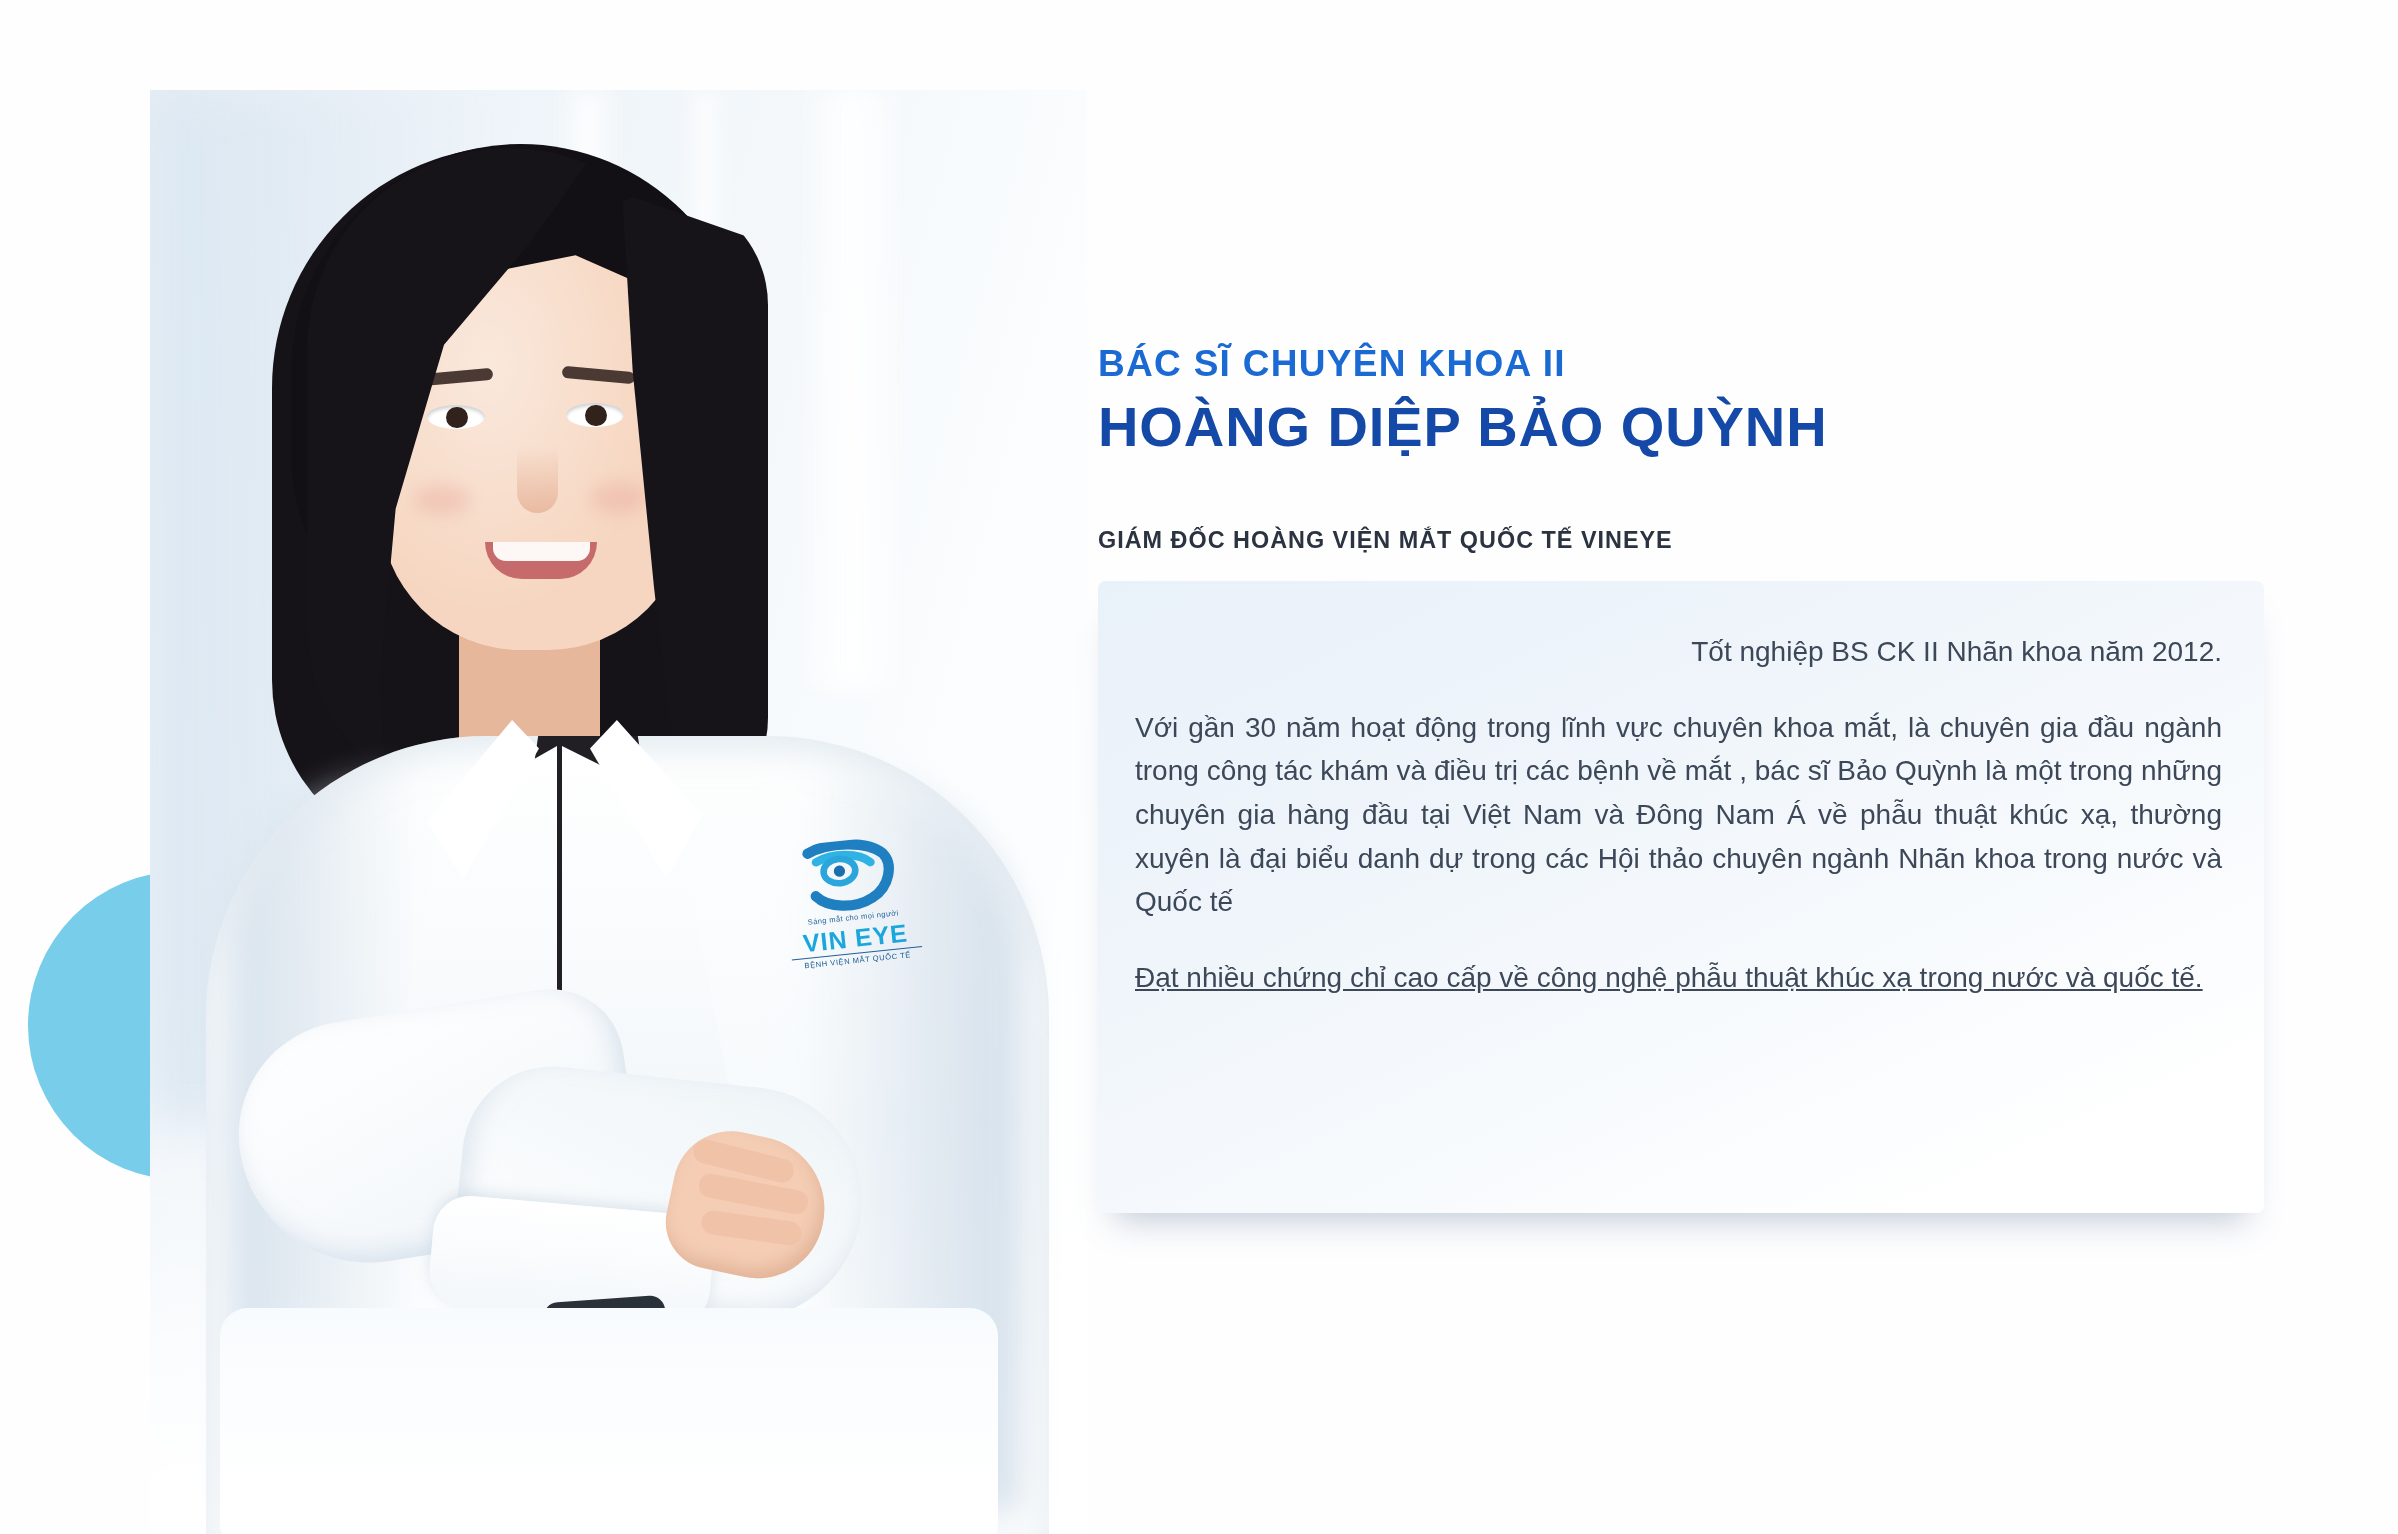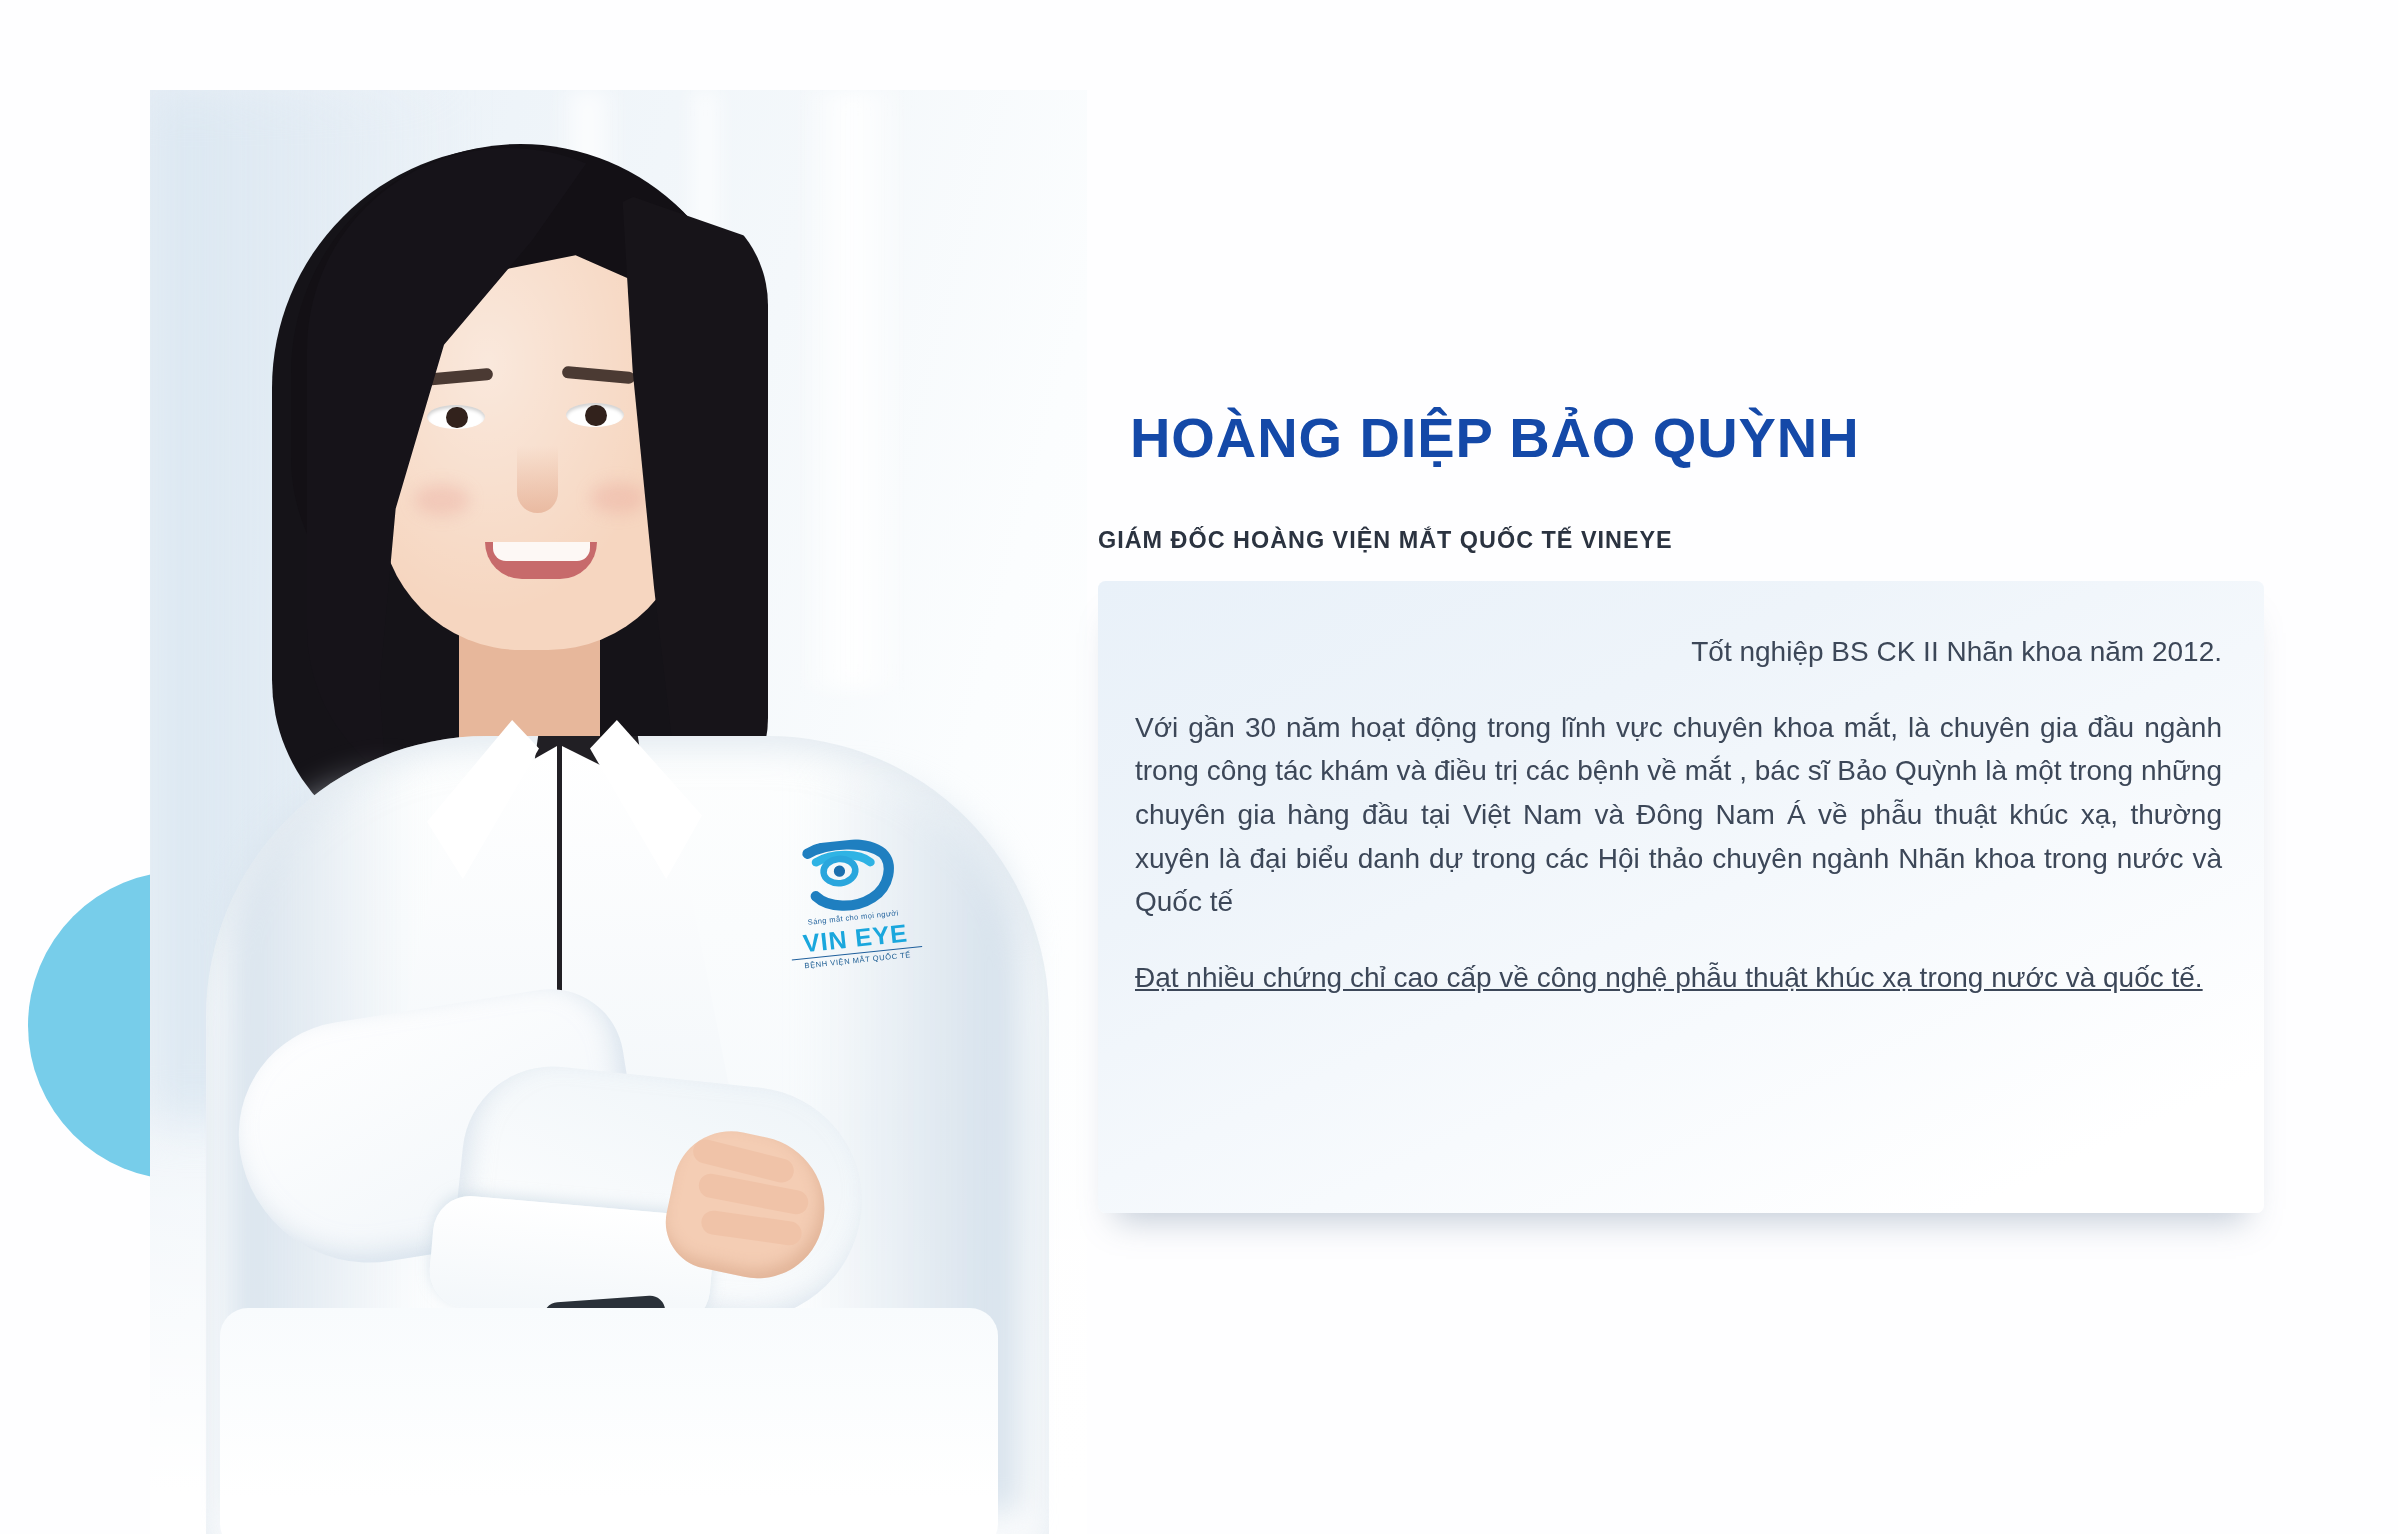--- a/index.html
+++ b/index.html
@@ -203,25 +203,24 @@
 
   
   .content { position:absolute; left:1098px; top:0; width:1199px; height:1535px; }
 
   .eyebrow {
     position:absolute; left:0; top:343px;
     font-size:37px; font-weight:bold; letter-spacing:1.3px;
     color:#1b6ad4;
   }
   .name {
-    position:absolute; left:0; top:405px;
+    position:absolute; left:0; top:394px;
     font-size:56px; font-weight:bold; letter-spacing:0.9px;
     color:#1449a8;
     white-space:nowrap;
-    margin-left:32px;
   }
   .role {
     position:absolute; left:0; top:527px;
     font-size:23.4px; font-weight:bold; letter-spacing:1px;
     color:#2b3340;
   }
 
   .bio-card {
     position:absolute; left:0; top:581px; width:1166px; height:632px;
     background:linear-gradient(155deg,#e9f1f9 0%,#eef4fa 30%,#f7fafd 62%,#ffffff 88%);
@@ -304,20 +303,21 @@
           </svg>
         </div>
         <div class="logo-top">Sáng mắt cho mọi người</div>
         <div class="logo-text">VIN EYE</div>
         <div class="logo-tag">BỆNH VIỆN MẮT QUỐC TẾ</div>
       </div>
     </div>
   </div>
 
   <div class="content">
+    <div class="eyebrow">BÁC SĨ CHUYÊN KHOA II</div>
     <h1 class="name">HOÀNG DIỆP BẢO QUỲNH</h1>
     <div class="role">GIÁM ĐỐC HOÀNG VIỆN MẮT QUỐC TẾ VINEYE</div>
 
     <div class="bio-card">
       <div class="bio-inner">
         <p class="bio-p nowrap-last">Tốt nghiệp BS CK II Nhãn khoa năm 2012.</p>
         <p class="bio-p">Với gần 30 năm hoạt động trong lĩnh vực chuyên khoa mắt, là chuyên gia đầu ngành trong công tác khám và điều trị các bệnh về mắt , bác sĩ Bảo Quỳnh là một trong những chuyên gia hàng đầu tại Việt Nam và Đông Nam Á về phẫu thuật khúc xạ, thường xuyên là đại biểu danh dự trong các Hội thảo chuyên ngành Nhãn khoa trong nước và Quốc tế</p>
         <p class="bio-p">Đạt nhiều chứng chỉ cao cấp về công nghệ phẫu thuật khúc xạ trong nước và quốc tế.</p>
       </div>
     </div>

